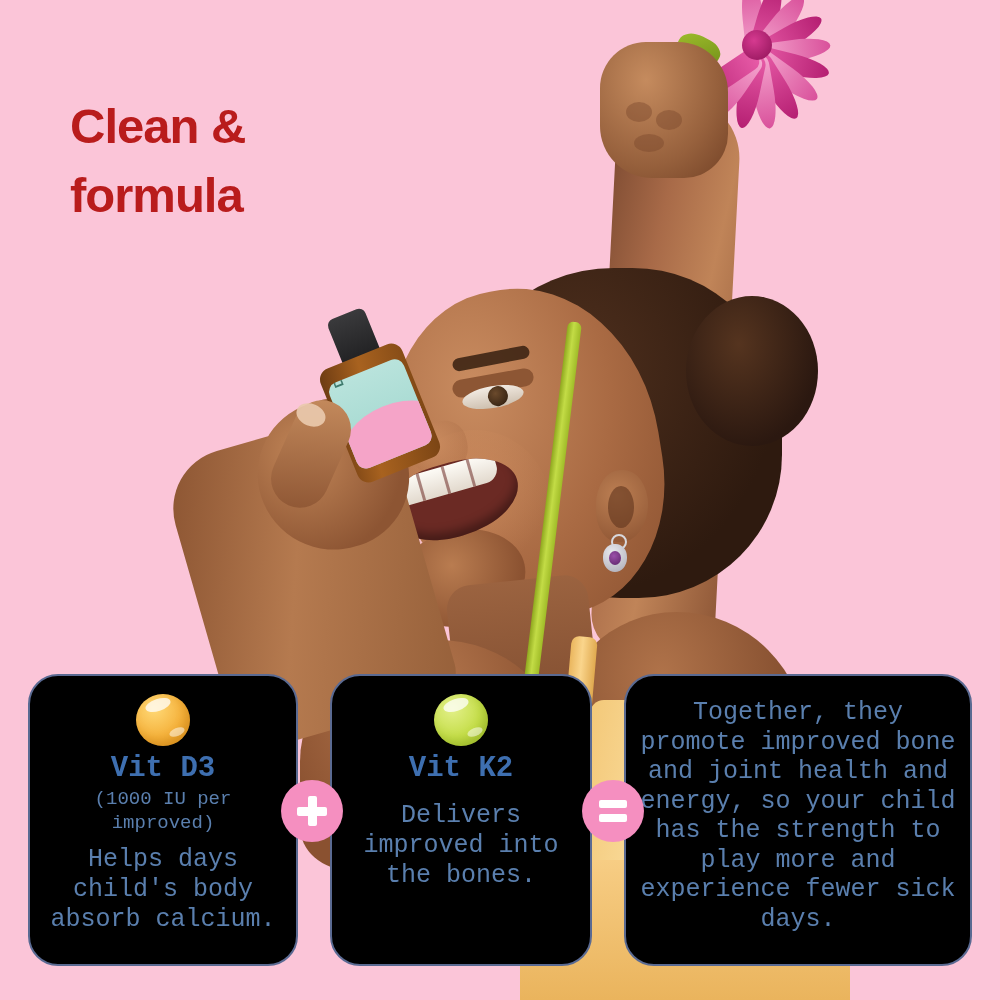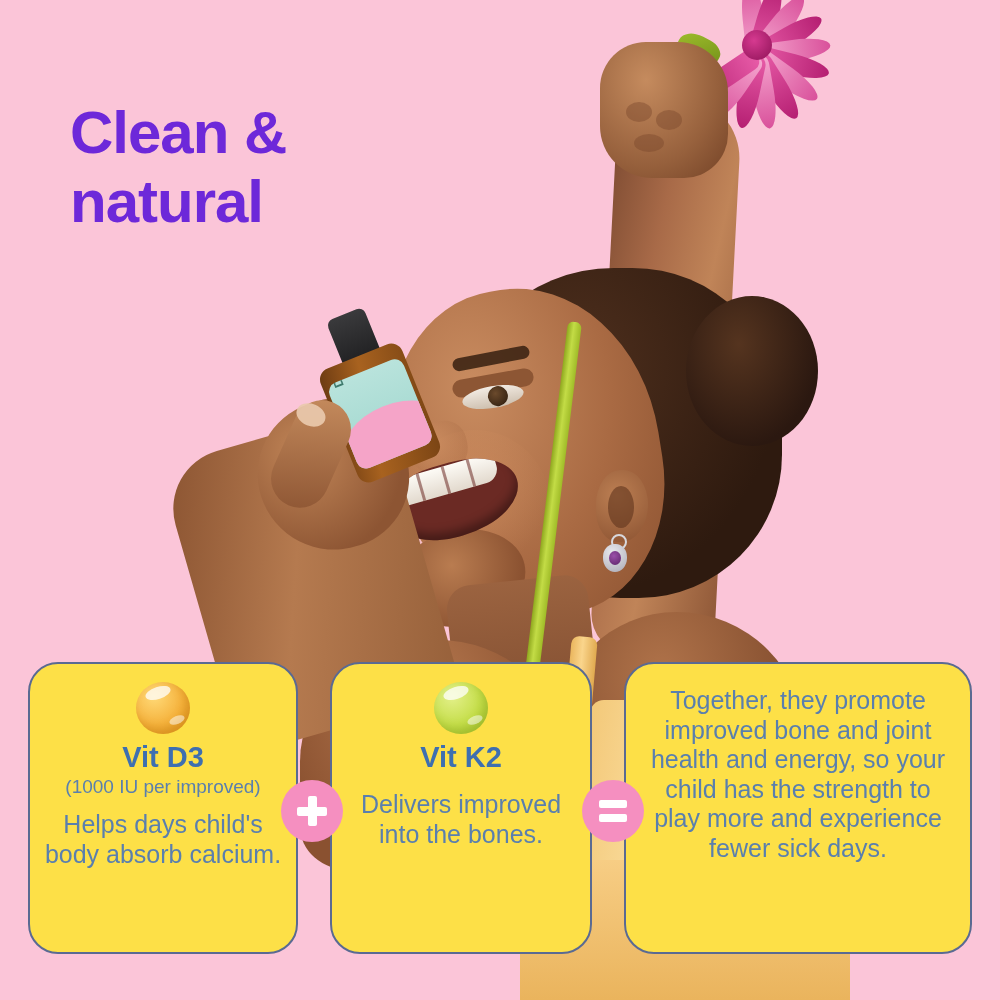--- a/index.html
+++ b/index.html
@@ -113,27 +113,27 @@
                 background:linear-gradient(180deg,#b9e3dc,#9ed6cd);overflow:hidden;}
   .label-wave{position:absolute;left:-10px;top:40px;width:110px;height:70px;border-radius:50% 50% 0 0;
               background:#f5a4c8;}
   .label-txt{position:absolute;left:6px;top:6px;font-size:13px;font-weight:800;color:#3f7a6d;
              line-height:13px;transform:rotate(-90deg);transform-origin:left top;white-space:nowrap;}
   .dropper{position:absolute;left:28px;top:-44px;width:40px;height:56px;border-radius:7px;
            background:linear-gradient(180deg,#3a3a3c,#1d1d1f);}
   .dropper-band{position:absolute;left:26px;top:8px;width:44px;height:12px;border-radius:3px;background:#5a4a2a;}
 
   
-  .headline{position:absolute;left:70px;top:98px;width:420px;
-            color:#6d28d9;font-weight:800;font-size:60px;line-height:69px;letter-spacing:-1px;}
+  .headline{position:absolute;left:70px;top:92px;width:420px;
+            color:#b91c1c;font-weight:800;font-size:49px;line-height:69px;letter-spacing:-1px;}
 
   
   .cards{position:absolute;left:0;top:662px;width:1000px;height:300px;}
-  .card{position:absolute;top:0;height:292px;background:#fde047;border:2px solid #5a6a92;
-        border-radius:30px;box-sizing:border-box;padding:16px 14px 12px;text-align:center;}
+  .card{position:absolute;top:12px;height:292px;background:#000000;border:2px solid #5a6a92;
+        border-radius:30px;box-sizing:border-box;padding:16px 14px 12px;text-align:center;font-family:Liberation Mono, monospace;}
   .card-1{left:28px;width:270px;}
   .card-2{left:330px;width:262px;}
   .card-3{left:624px;width:348px;}
 
   .drop-icon{width:54px;height:52px;margin:2px auto 6px;border-radius:50%;position:relative;}
   .drop-d3{background:radial-gradient(circle at 34% 28%,#ffd977,#f5b23c 55%,#e59a1f);
            box-shadow:inset -4px -5px 8px rgba(180,110,10,.35);}
   .drop-k2{background:radial-gradient(circle at 34% 28%,#e3f08a,#c5de4a 55%,#aac82f);
            box-shadow:inset -4px -5px 8px rgba(120,150,20,.35);}
   .gloss{position:absolute;left:9px;top:5px;width:26px;height:12px;border-radius:50%;
@@ -236,21 +236,21 @@
         <div class="label-wave"></div>
         <div class="label-txt">D3 + K2 drops</div>
       </div>
     </div>
     <div class="thumb"></div>
     <div class="nail"></div>
   </div>
 
   <div class="headline">
     <div>Clean &amp;</div>
-    <div>natural</div>
+    <div>formula</div>
   </div>
 
   <div class="cards">
 
     <div class="card card-1">
       <div class="drop-icon drop-d3">
         <div class="gloss"></div>
           <div class="gloss2"></div>
       </div>
       <div class="vit-title">Vit D3</div>

